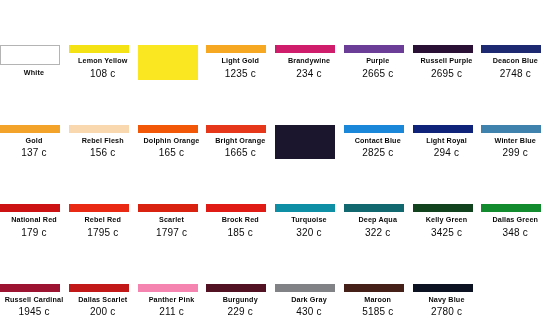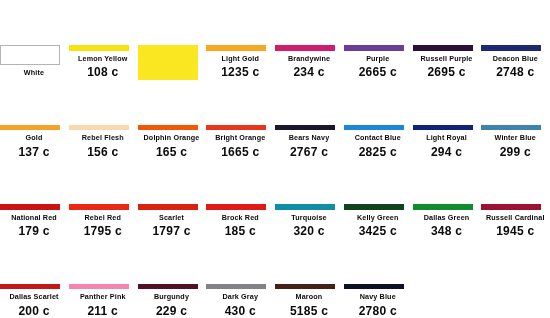--- a/index.html
+++ b/index.html
@@ -48,22 +48,22 @@
   .cname {
     display: block;
     font-size: 7.2px;
     font-weight: bold;
     color: #0a0a0a;
     letter-spacing: 0.02em;
     white-space: nowrap;
   }
   .ccode {
     display: block;
-    font-size: 12px;
-    font-weight: bold;
+    font-size: 10px;
+    font-weight: normal;
     color: #0a0a0a;
     margin-top: 2px;
     letter-spacing: 0.02em;
     white-space: nowrap;
   }
 </style>
 </head>
 <body>
 
 <div id="chart">
@@ -142,24 +142,20 @@
     </div>
     <div class="cell">
       <div class="swatch" style="background-color: rgb(230, 55, 26);"></div>
       <div class="caption">
         <span class="cname">Bright Orange</span>
         <span class="ccode">1665 c</span>
       </div>
     </div>
     <div class="cell">
       <div class="swatch" style="background-color: rgb(27, 22, 46);"></div>
-      <div class="caption">
-        <span class="cname">Bears Navy</span>
-        <span class="ccode">2767 c</span>
-      </div>
     </div>
     <div class="cell">
       <div class="swatch" style="background-color: rgb(26, 135, 216);"></div>
       <div class="caption">
         <span class="cname">Contact Blue</span>
         <span class="ccode">2825 c</span>
       </div>
     </div>
     <div class="cell">
       <div class="swatch" style="background-color: rgb(16, 35, 122);"></div>
@@ -201,20 +197,27 @@
       <div class="caption">
         <span class="cname">Brock Red</span>
         <span class="ccode">185 c</span>
       </div>
     </div>
     <div class="cell">
       <div class="swatch" style="background-color: rgb(14, 143, 165);"></div>
       <div class="caption">
         <span class="cname">Turquoise</span>
         <span class="ccode">320 c</span>
+      </div>
+    </div>
+    <div class="cell">
+      <div class="swatch" style="background-color: rgb(17, 105, 111);"></div>
+      <div class="caption">
+        <span class="cname">Deep Aqua</span>
+        <span class="ccode">322 c</span>
       </div>
     </div>
     <div class="cell">
       <div class="swatch" style="background-color: rgb(17, 67, 31);"></div>
       <div class="caption">
         <span class="cname">Kelly Green</span>
         <span class="ccode">3425 c</span>
       </div>
     </div>
     <div class="cell">

